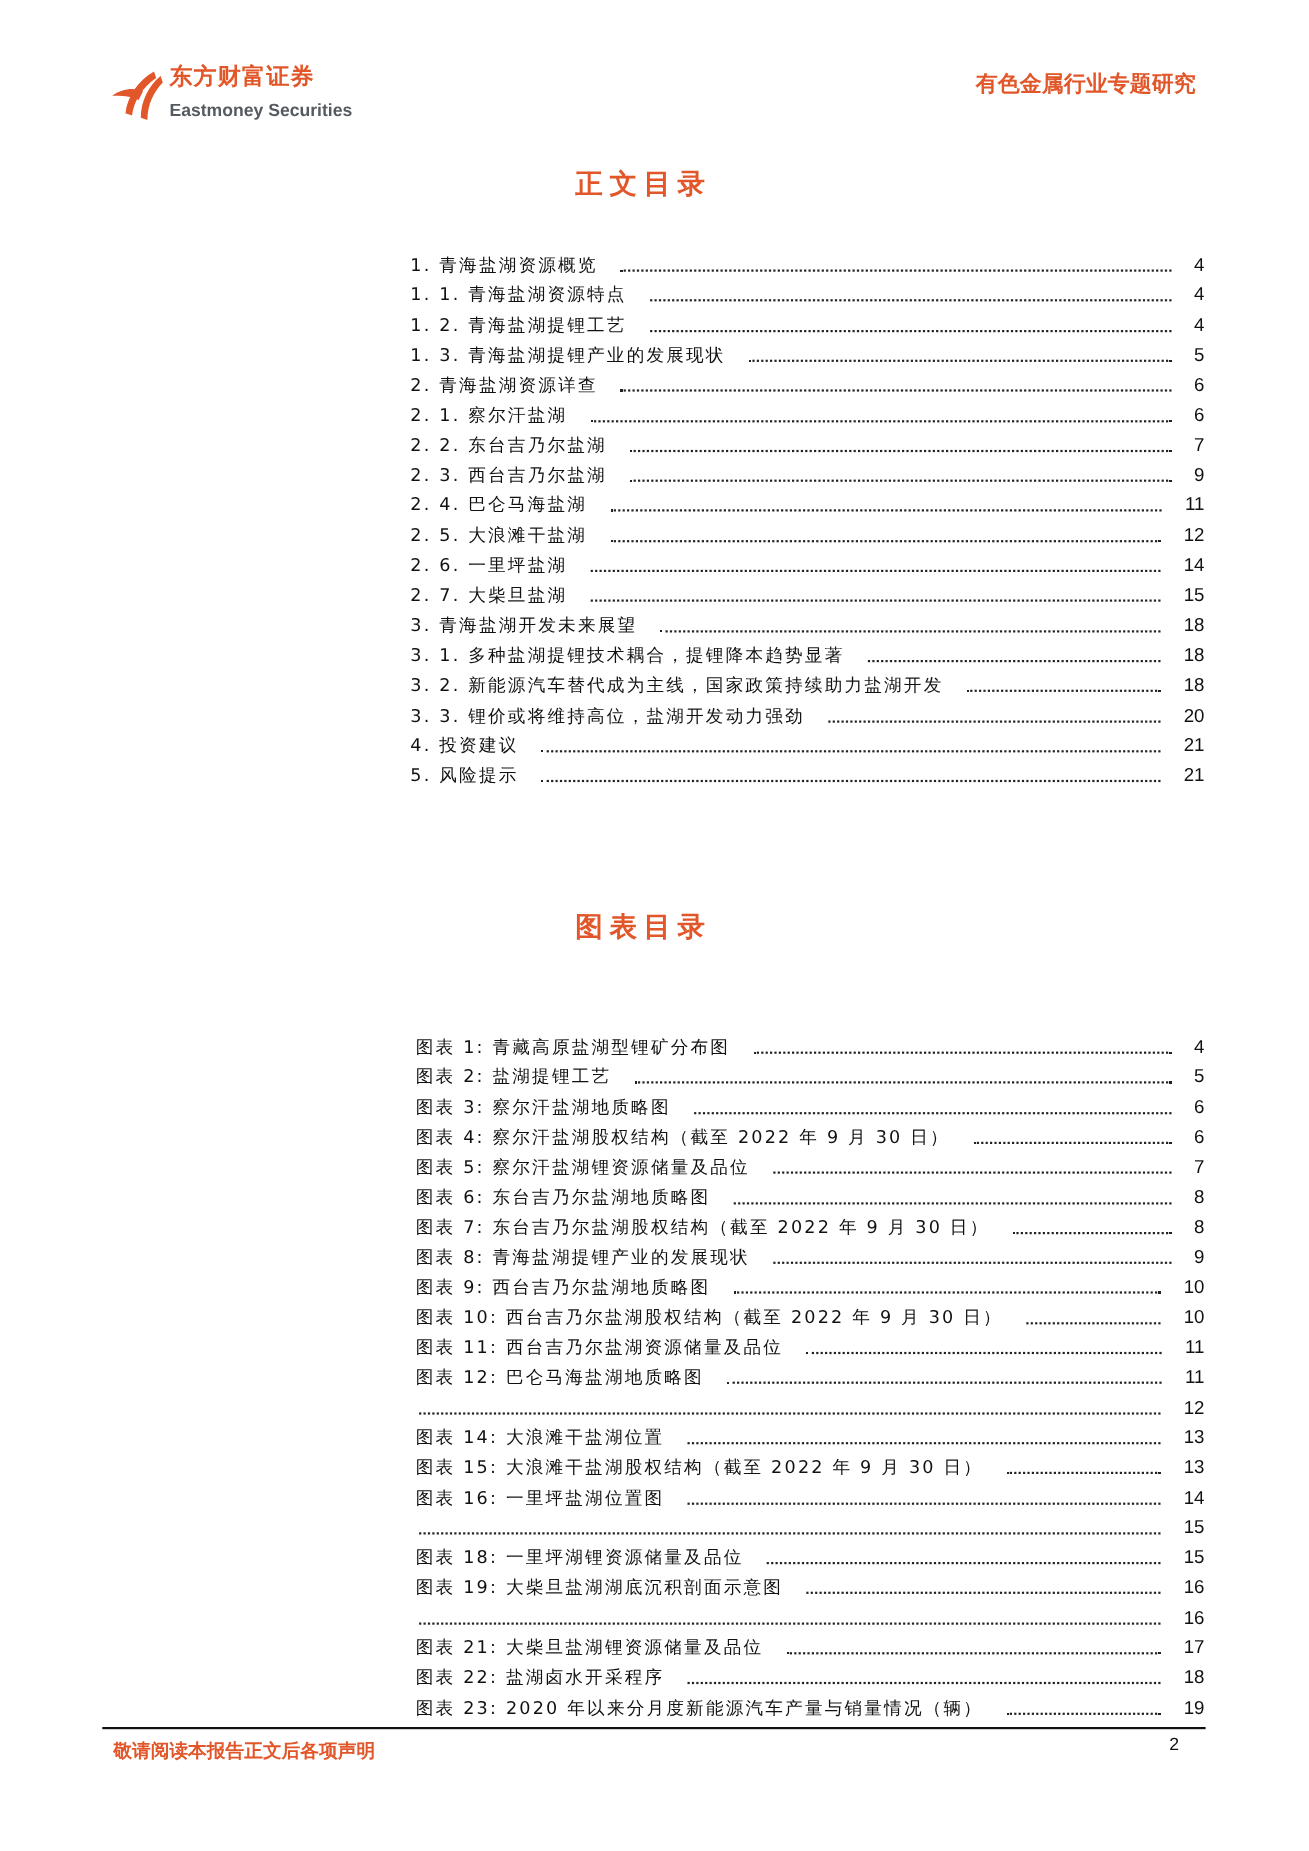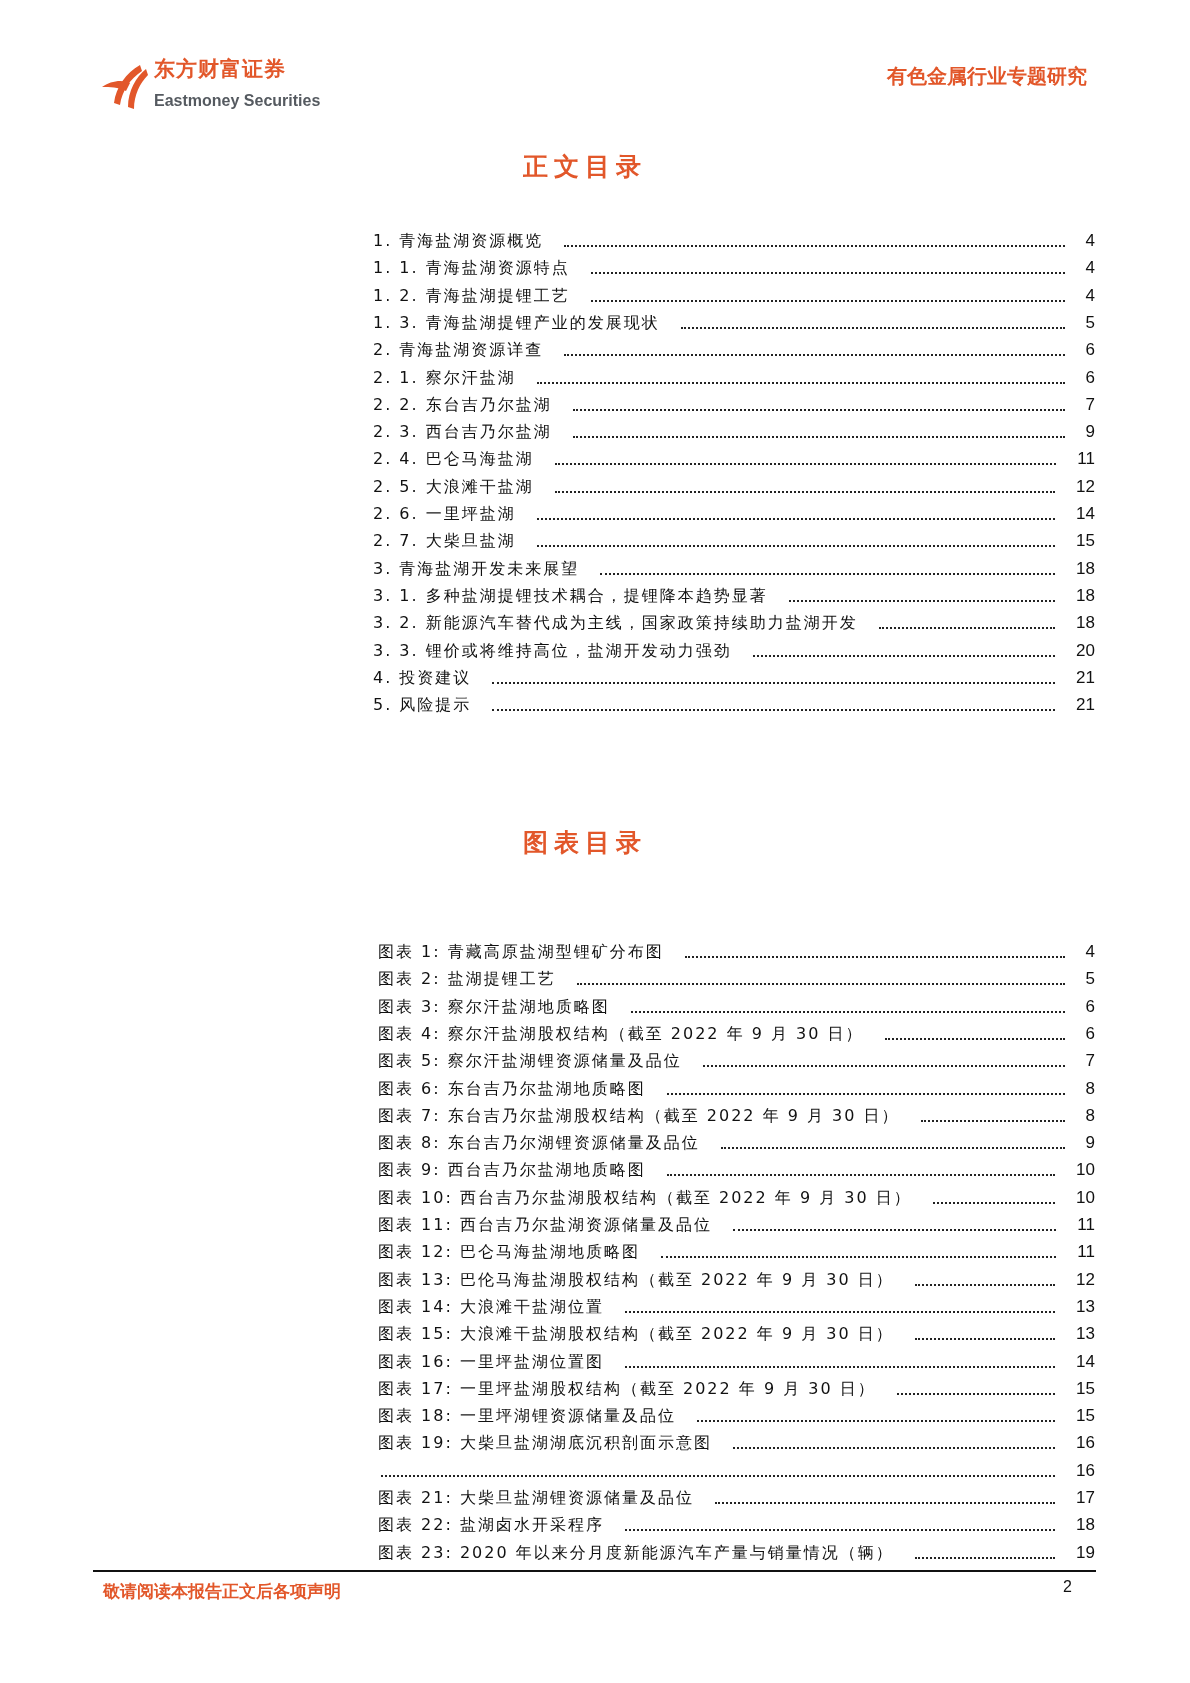--- a/index.html
+++ b/index.html
@@ -167,21 +167,21 @@
       <span class="toc-label">图表 6: 东台吉乃尔盐湖地质略图</span>
       <span class="toc-dots"></span>
       <span class="toc-page">8</span>
     </div>
     <div class="toc-row" style="top: 163.8px; width: 717px;">
       <span class="toc-label">图表 7: 东台吉乃尔盐湖股权结构（截至 2022 年 9 月 30 日）</span>
       <span class="toc-dots"></span>
       <span class="toc-page">8</span>
     </div>
     <div class="toc-row" style="top: 191.1px; width: 717px;">
-      <span class="toc-label">图表 8: 东台吉乃尔湖锂资源储量及品位</span>
+      <span class="toc-label">图表 8: 青海盐湖提锂产业的发展现状</span>
       <span class="toc-dots"></span>
       <span class="toc-page">9</span>
     </div>
     <div class="toc-row" style="top: 218.4px; width: 717px;">
       <span class="toc-label">图表 9: 西台吉乃尔盐湖地质略图</span>
       <span class="toc-dots"></span>
       <span class="toc-page">10</span>
     </div>
     <div class="toc-row" style="top: 245.7px; width: 717px;">
       <span class="toc-label">图表 10: 西台吉乃尔盐湖股权结构（截至 2022 年 9 月 30 日）</span>
@@ -192,41 +192,39 @@
       <span class="toc-label">图表 11: 西台吉乃尔盐湖资源储量及品位</span>
       <span class="toc-dots"></span>
       <span class="toc-page">11</span>
     </div>
     <div class="toc-row" style="top: 300.3px; width: 717px;">
       <span class="toc-label">图表 12: 巴仑马海盐湖地质略图</span>
       <span class="toc-dots"></span>
       <span class="toc-page">11</span>
     </div>
     <div class="toc-row" style="top: 327.6px; width: 717px;">
-      <span class="toc-label">图表 13: 巴伦马海盐湖股权结构（截至 2022 年 9 月 30 日）</span>
       <span class="toc-dots"></span>
       <span class="toc-page">12</span>
     </div>
     <div class="toc-row" style="top: 354.9px; width: 717px; text-align: center;">
       <span class="toc-label">图表 14: 大浪滩干盐湖位置</span>
       <span class="toc-dots"></span>
       <span class="toc-page">13</span>
     </div>
     <div class="toc-row" style="top: 382.2px; width: 717px;">
       <span class="toc-label">图表 15: 大浪滩干盐湖股权结构（截至 2022 年 9 月 30 日）</span>
       <span class="toc-dots"></span>
       <span class="toc-page">13</span>
     </div>
     <div class="toc-row" style="top: 409.5px; width: 717px;">
       <span class="toc-label">图表 16: 一里坪盐湖位置图</span>
       <span class="toc-dots"></span>
       <span class="toc-page">14</span>
     </div>
     <div class="toc-row" style="top: 436.8px; width: 717px;">
-      <span class="toc-label">图表 17: 一里坪盐湖股权结构（截至 2022 年 9 月 30 日）</span>
       <span class="toc-dots"></span>
       <span class="toc-page">15</span>
     </div>
     <div class="toc-row" style="top: 464.1px; width: 717px;">
       <span class="toc-label">图表 18: 一里坪湖锂资源储量及品位</span>
       <span class="toc-dots"></span>
       <span class="toc-page">15</span>
     </div>
     <div class="toc-row" style="top: 491.4px; width: 717px;">
       <span class="toc-label">图表 19: 大柴旦盐湖湖底沉积剖面示意图</span>

